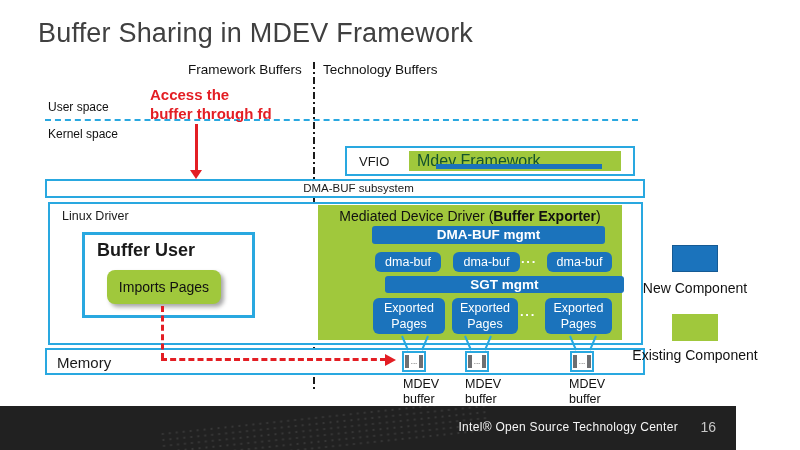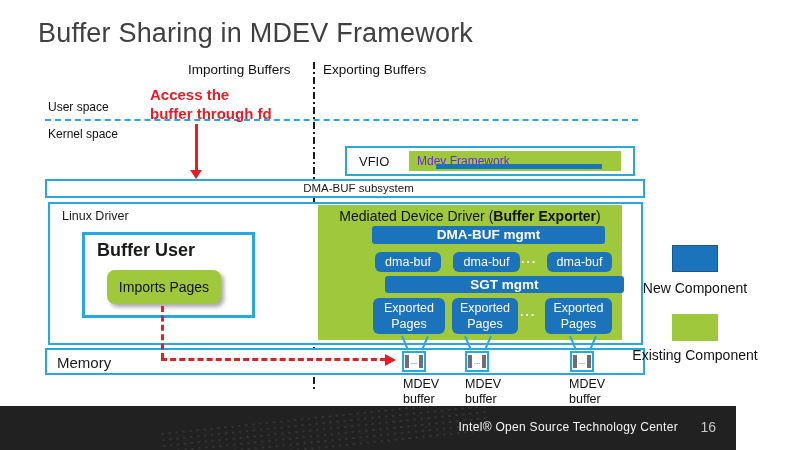--- a/index.html
+++ b/index.html
@@ -34,21 +34,21 @@
   .red-head-down {
     left:190px; top:170px; width:0; height:0;
     border-left:6.5px solid transparent; border-right:6.5px solid transparent;
     border-top:9px solid #e31e24;
   }
 
   .cyan-box { border:2px solid #29a8e0; background:#fff;padding-left:27px; }
 
   .vfio-box { left:345px; top:146px; width:290px; height:30px; }
   .vfio-label { left:12px; top:6px; font-size:13px; }
-  .mdev-fw-bar { left:62px; top:3px; width:212px; height:20px; background:#a0c83c; font-size:12px; line-height:20px; padding-left:8px; color:#6d28d9; }
+  .mdev-fw-bar { left:62px; top:3px; width:212px; height:20px; background:#a0c83c; font-size:16px; line-height:20px; padding-left:8px; color:#14532d; }
   .mdev-fw-newbar { left:27px; bottom:2px; width:166px; height:5px; background:#1b73bc; position:absolute; }
 
   .dmabuf-subsys { left:45px; top:179px; width:600px; height:19px; font-size:11.5px; text-align:center; line-height:15px; }
 
   .linux-box { left:48px; top:202px; width:595px; height:143px; }
   .linux-label { left:12px; top:5px; font-size:12.5px; }
 
   .buffer-user-box { left:82px; top:232px; width:173px; height:86px; border-width:3px; }
   .buffer-user-title { left:12px; top:5px; font-size:18px; font-weight:bold; }
 
@@ -115,22 +115,22 @@
   .footer-text { position:absolute; right:58px; top:14px; font-size:12px; color:#f5f5f5; letter-spacing:0.3px; }
   .page-number { position:absolute; right:20px; top:13px; font-size:14px; color:#c7c7c7; }
 </style>
 </head>
 <body>
 
 <div id="slide">
 
   <div class="abs slide-title">Buffer Sharing in MDEV Framework</div>
 
-  <div class="abs col-label col-importing">Importing Buffers</div>
-  <div class="abs col-label col-exporting">Exporting Buffers</div>
+  <div class="abs col-label col-importing">Framework Buffers</div>
+  <div class="abs col-label col-exporting">Technology Buffers</div>
   <div class="abs dashdot-v"></div>
 
   <div class="abs space-label user-space">User space</div>
   <div class="abs boundary-line"></div>
   <div class="abs space-label kernel-space">Kernel space</div>
 
   <div class="abs access-note">
     <div>Access the</div>
     <div>buffer through fd</div>
   </div>

